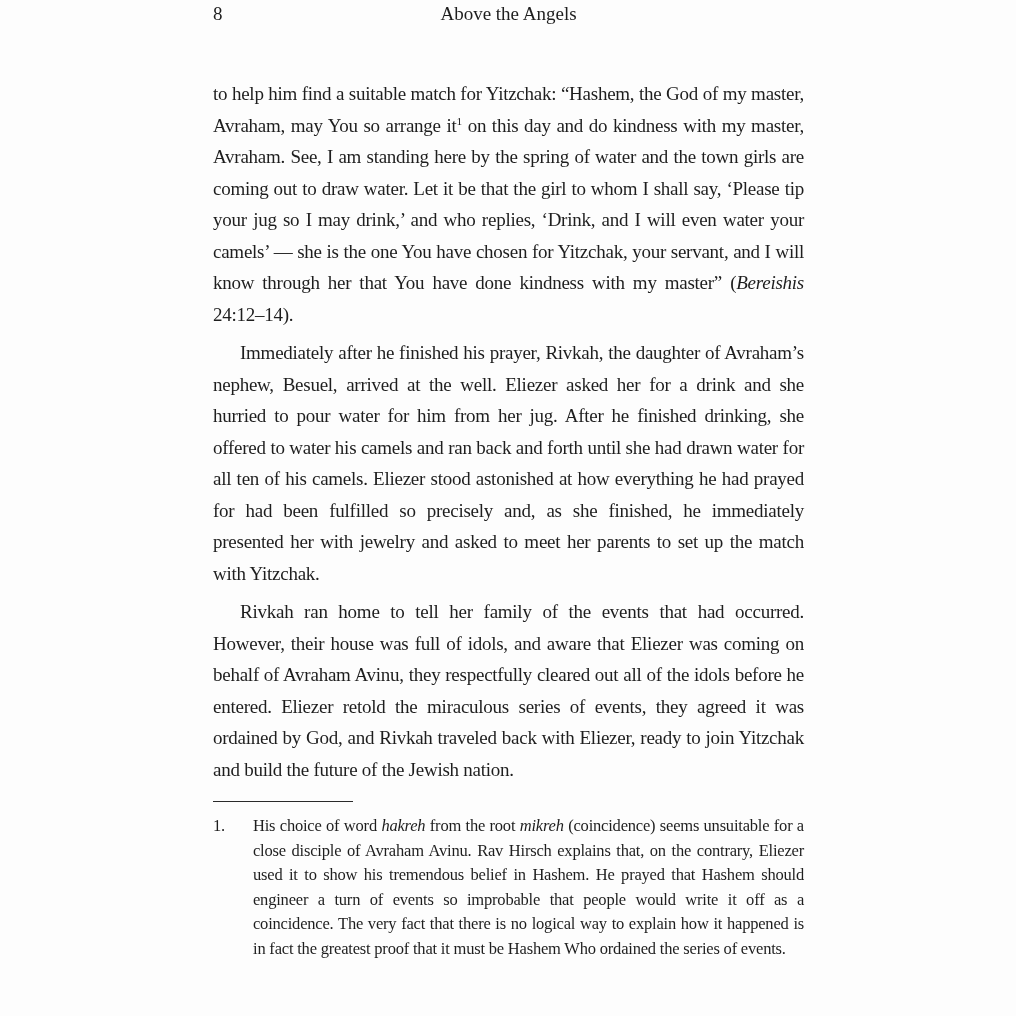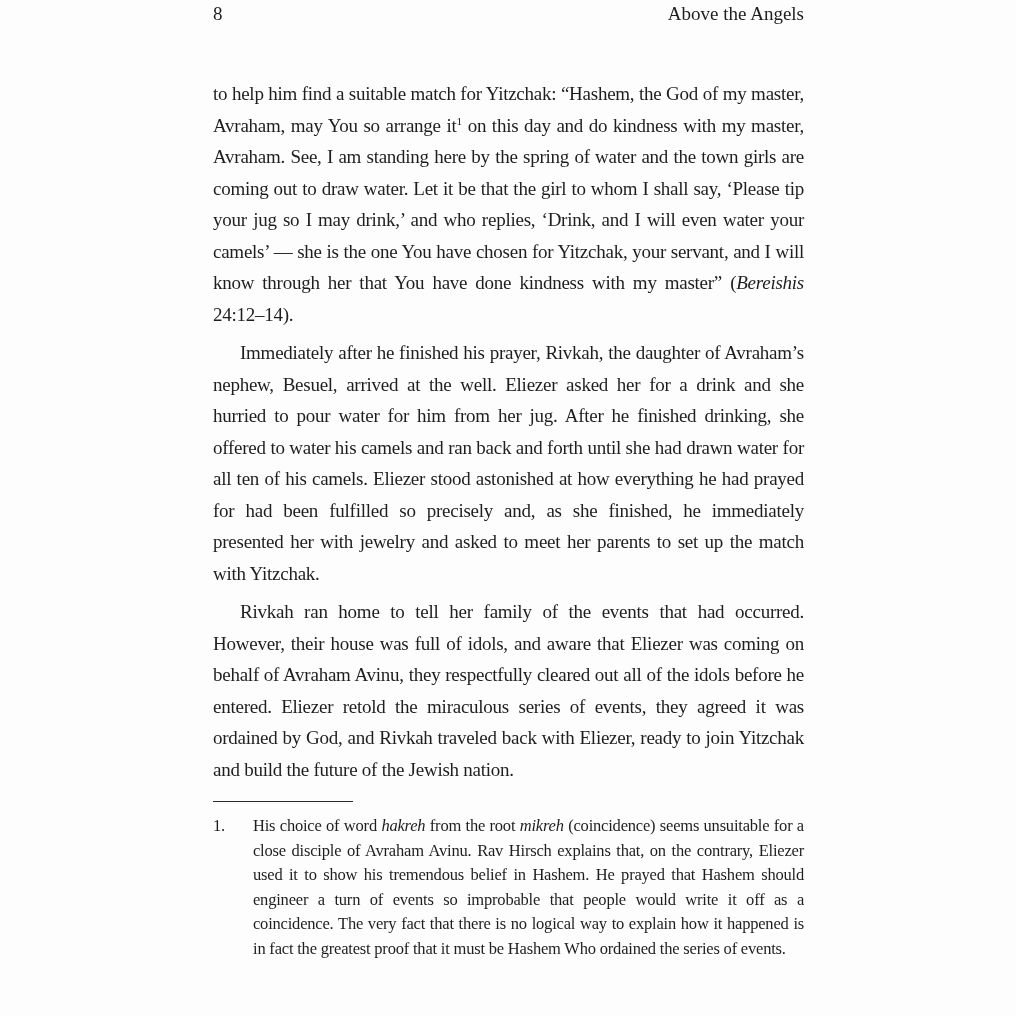--- a/index.html
+++ b/index.html
@@ -25,21 +25,21 @@
     font-size: 19px;
     line-height: 24px;
   }
   .page-number {
     position: absolute;
     left: 0;
     top: 0;
   }
   .running-title {
     display: block;
-    text-align: right;
+    text-align: center;
   }
   
   .body-text {
     margin-top: 52px;
   }
   p.para {
     margin: 0 0 7px 0;
     font-size: 19px;
     line-height: 31.5px;
     text-align: justify;

